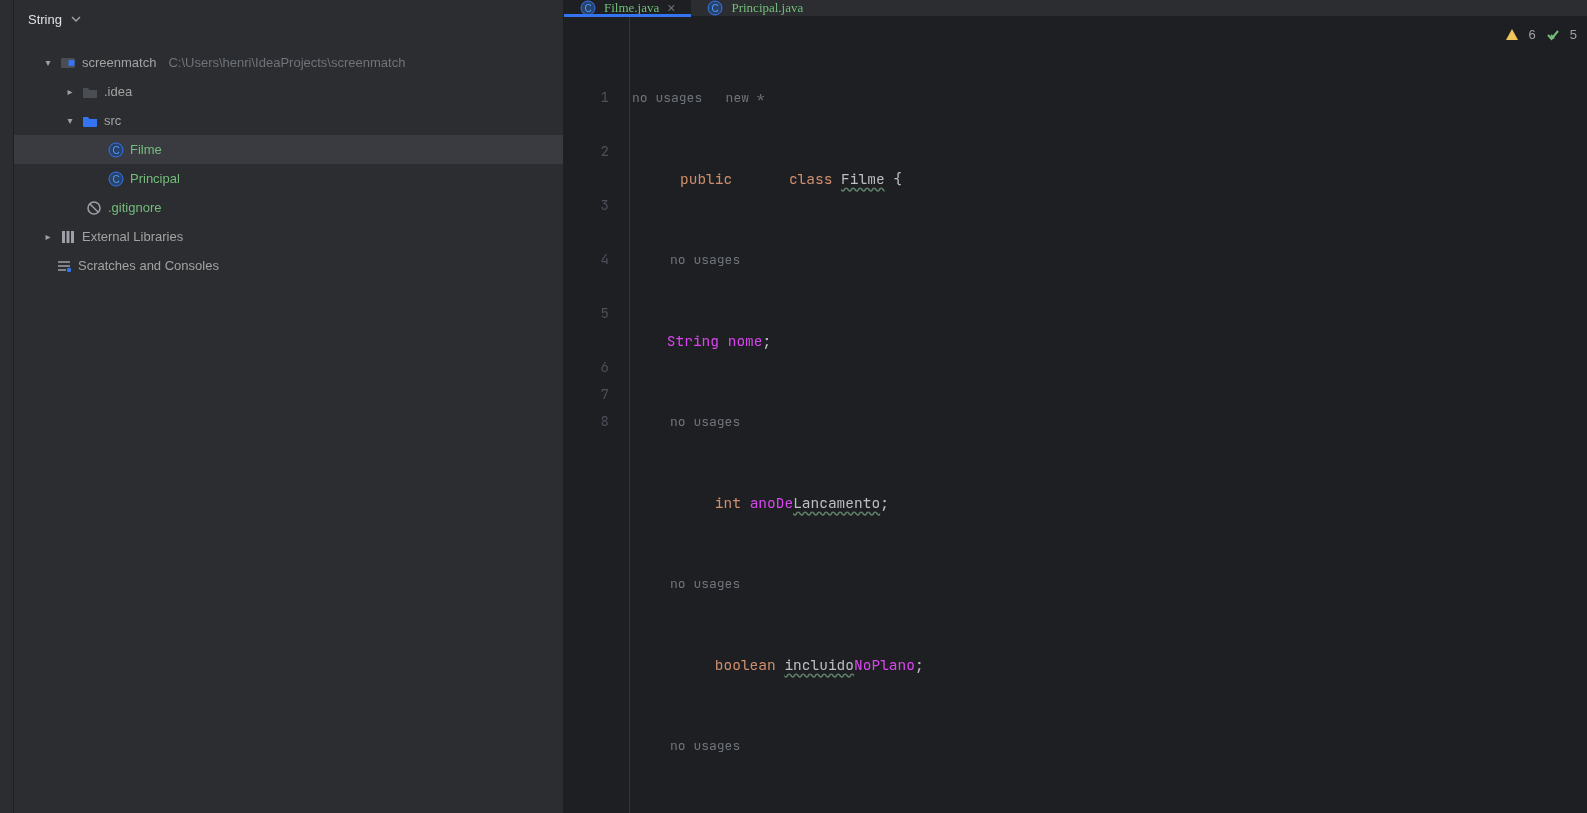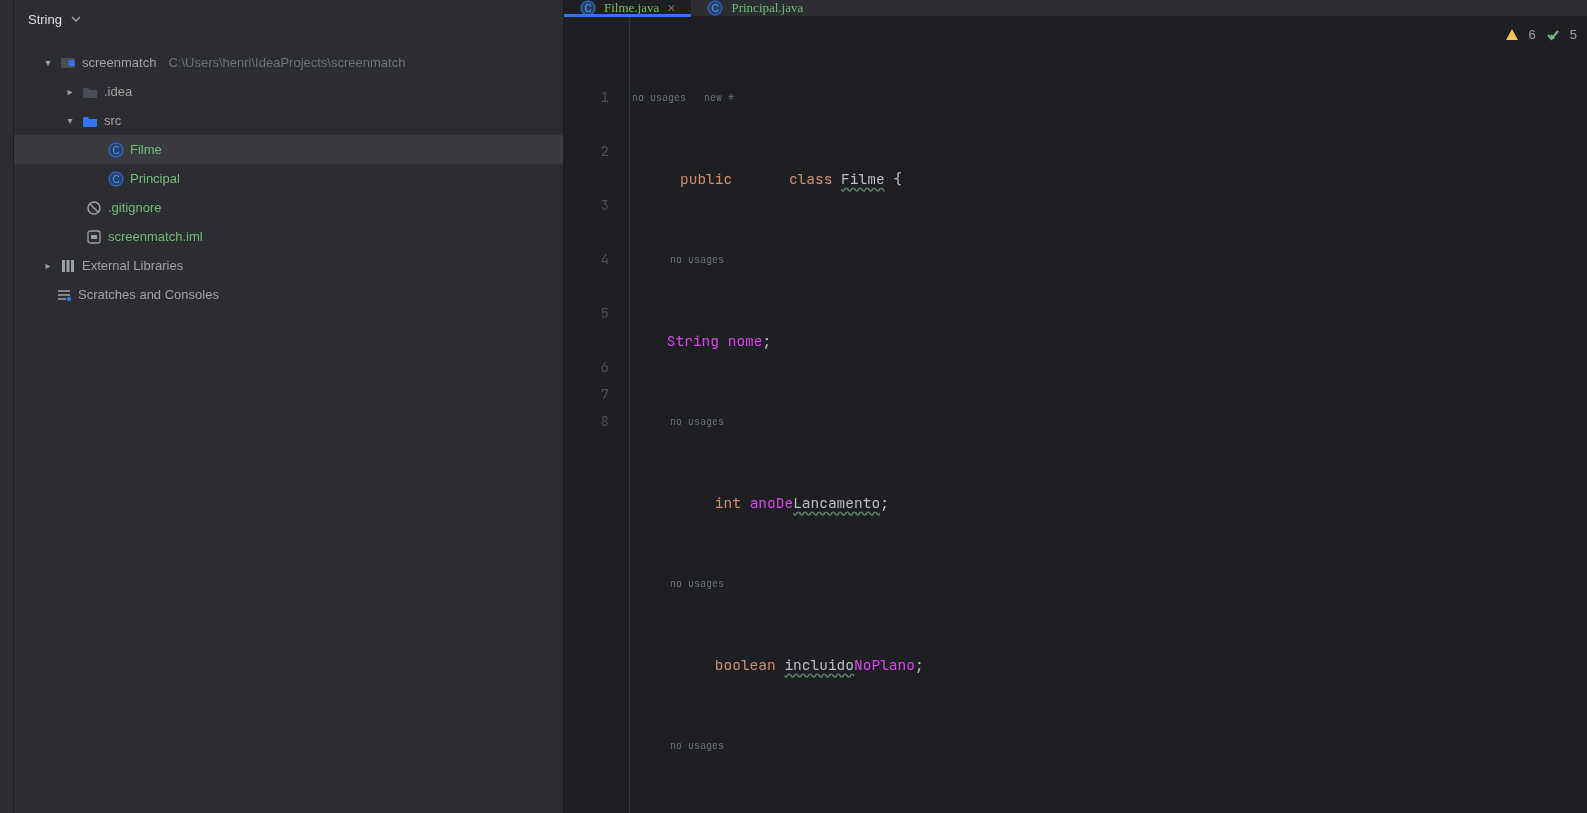--- a/index.html
+++ b/index.html
@@ -88,21 +88,21 @@
   .gutter .ln { height: 27px; }
   .code {
     flex: 1;
     font-family: "JetBrains Mono", Consolas, monospace;
     font-size: 14.5px;
     line-height: 27px;
     padding-top: 13px;
     padding-left: 2px;
     white-space: pre;
   }
-  .hint-line { color: #6f737a; font-size: 10px; height: 27px; display: flex; align-items: center; padding-left: 0; }
+  .hint-line { color: #6f737a; font-size: 13px; height: 27px; display: flex; align-items: center; padding-left: 0; }
   .hint-line.indent { padding-left: 38px; }
   .code-line { height: 27px; }
   .kw { color: #cf8e6d; margin-left: 48px; }
   .ident-u { color: #bcbec4; text-decoration: underline wavy #5f826b; text-underline-offset: 3px; }
   .ident { color: #d946ef; }
 
   .inspections {
     position: absolute;
     top: 10px; right: 10px;
     display: flex; gap: 10px;
@@ -185,29 +185,20 @@
     <div class="tree-row indent-2">
       <span class="icon">
         <svg width="16" height="16" viewBox="0 0 16 16">
             <circle cx="8" cy="8" r="6" fill="none" stroke="#9da0a8" stroke-width="1.5"></circle>
             <line x1="4" y1="4" x2="12" y2="12" stroke="#9da0a8" stroke-width="1.5"></line>
           </svg>
       </span>
       <span class="label green">.gitignore</span>
     </div>
 
-    <div class="tree-row indent-2">
-      <span class="icon">
-        <svg width="16" height="16" viewBox="0 0 16 16">
-            <rect x="2" y="2" width="12" height="12" rx="2" fill="none" stroke="#9da0a8" stroke-width="1.3"></rect>
-            <rect x="5" y="6" width="6" height="4" fill="#9da0a8"></rect>
-          </svg>
-      </span>
-      <span class="label green">screenmatch.iml</span>
-    </div>
 
     <div class="tree-row indent-0">
       <span class="arrow">▸</span>
       <span class="icon">
         <svg width="16" height="16" viewBox="0 0 16 16">
             <rect x="2" y="2" width="3" height="12" fill="#9da0a8"></rect>
             <rect x="6.5" y="2" width="3" height="12" fill="#9da0a8"></rect>
             <rect x="11" y="2" width="3" height="12" fill="#9da0a8"></rect>
           </svg>
       </span>

